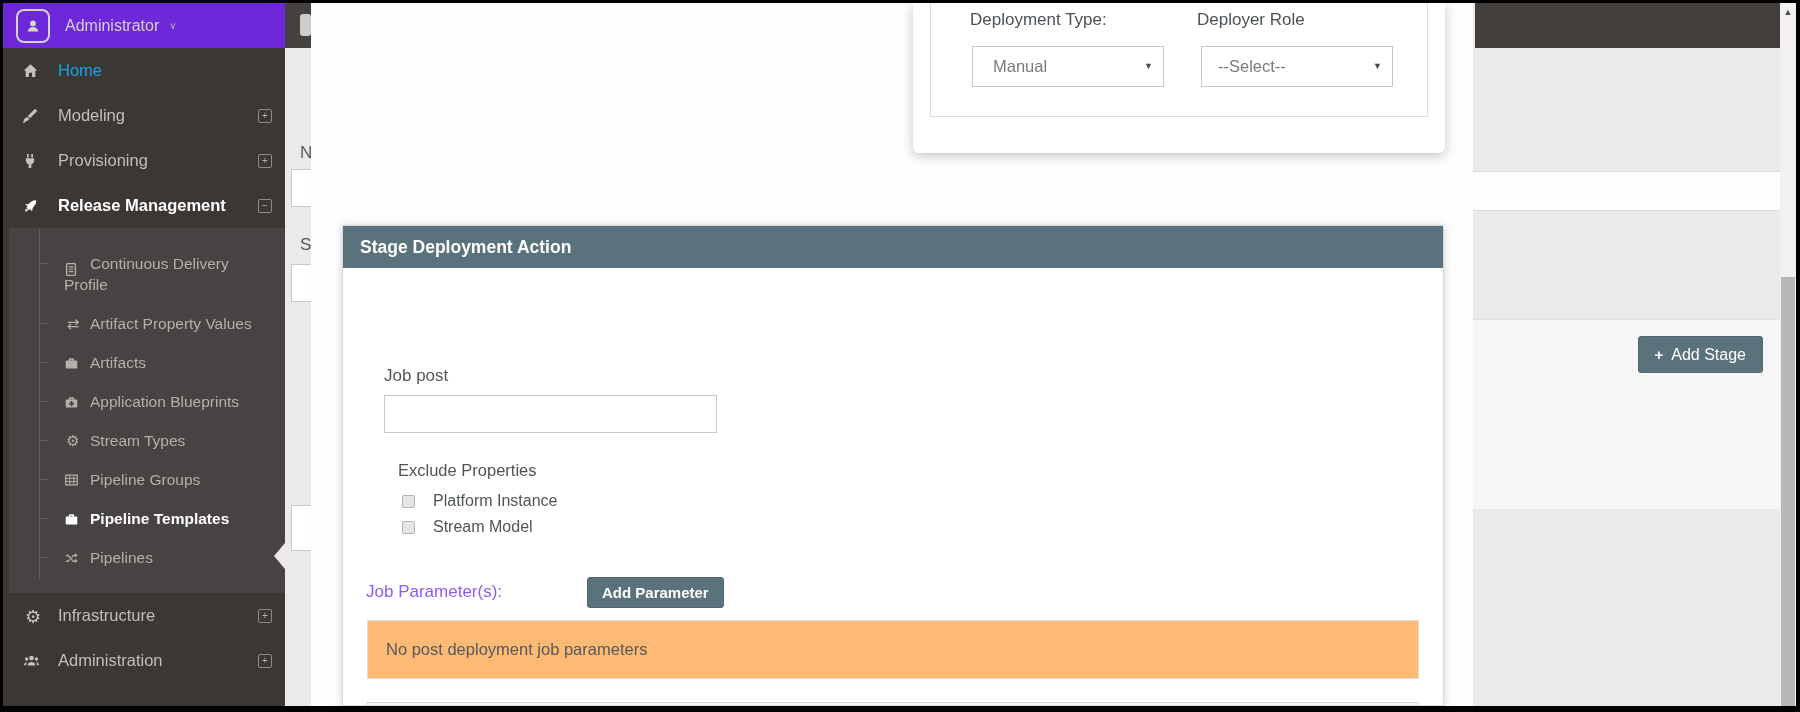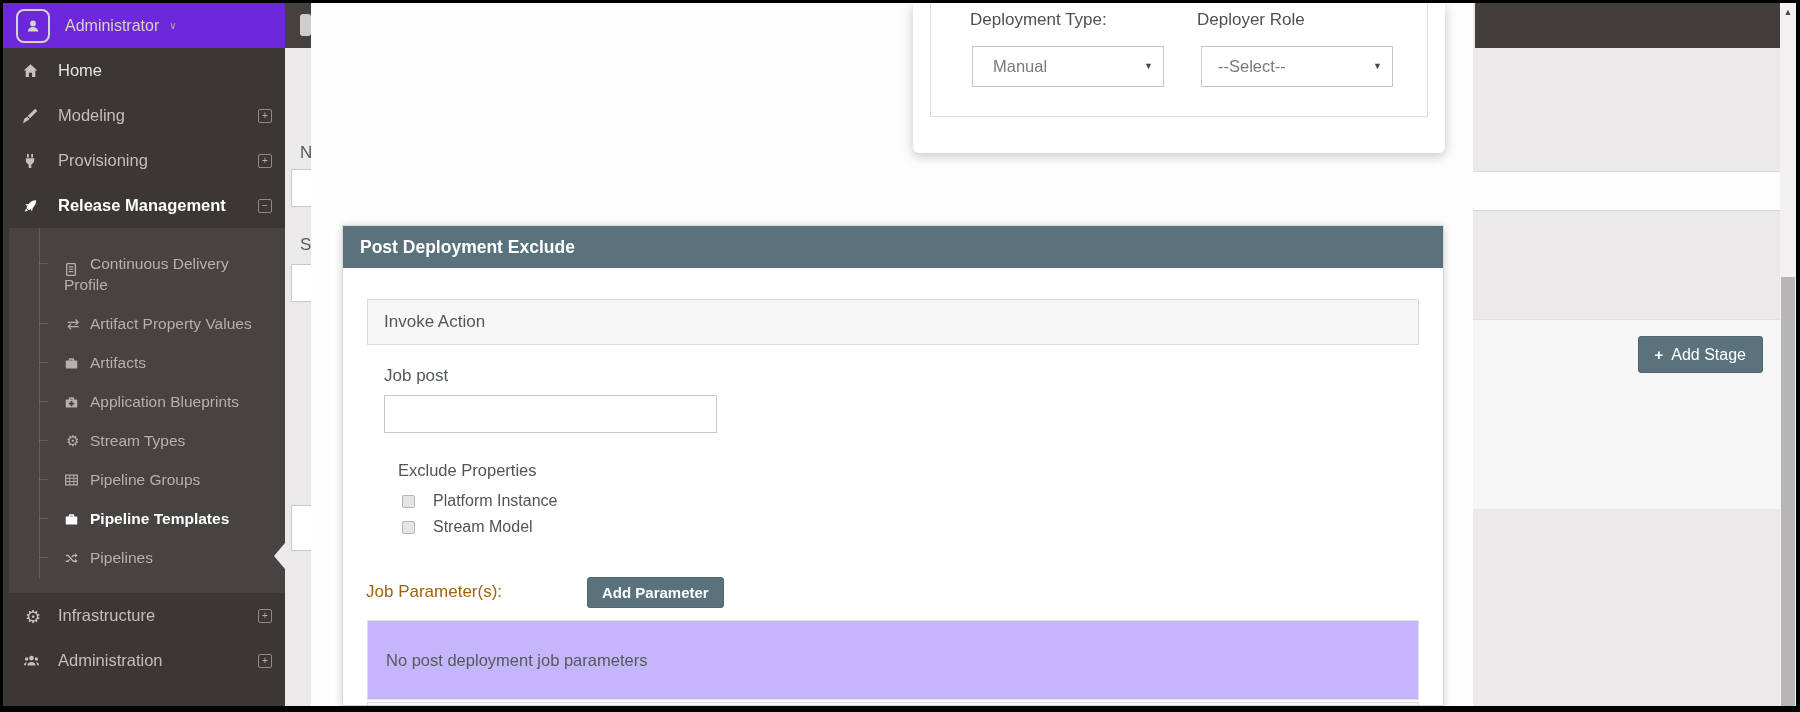--- a/index.html
+++ b/index.html
@@ -15,21 +15,21 @@
   .sidebar{ position:absolute; left:0; top:0; bottom:0; width:282px; background:#3b3734; z-index:5;}
   .admin-row{ position:relative; height:45px; background:#6d28d9; display:flex; align-items:center; }
   .avatar-box{ width:34px; height:34px; margin-left:13px; border:2px solid #d6d2ce; border-radius:8px;
     display:flex; align-items:center; justify-content:center; color:#d6d2ce; }
   .admin-name{ margin-left:15px; color:#d5d1cd; font-size:16px; }
   .admin-caret{ margin-left:10px; color:#b3aeaa; font-size:10px; }
   .nav-item{ position:relative; height:45px; line-height:45px; padding-left:55px;
     color:#c3beb9; font-size:16.5px; cursor:pointer; }
   .nav-item .nav-icon{ position:absolute; left:19px; top:50%; transform:translateY(-50%);
     width:22px; text-align:center; color:#c7c2bd; }
-  .nav-item.home{ color:#e5e5e5; }
+  .nav-item.home{ color:#0ea5e9; }
   .nav-item.active-section{ color:#ffffff; font-weight:bold; }
   .nav-item.active-section .nav-icon{ color:#fff; }
   .expander{ position:absolute; right:13px; top:50%; transform:translateY(-50%);
     width:14px; height:14px; border:1px solid #8f8a84; border-radius:2px;
     font-size:10px; line-height:12px; text-align:center; color:#b5b0ab; font-weight:normal;}
   .submenu{ position:relative; background:#474342; padding:16px 0 16px 0;margin-left:6px; }
   .tree-line{ position:absolute; left:30px; top:0; bottom:14px; width:1px; background:rgba(255,255,255,0.14); }
   .sub-item{ position:relative; padding:9px 10px 9px 55px; color:#b5b0ab; font-size:15.5px;
     line-height:21px; cursor:pointer; }
   .sub-item::before{ content:""; position:absolute; left:30px; top:19px; width:9px; height:1px;
@@ -92,26 +92,26 @@
   .invoke-header{ position:absolute; left:24px; right:24px; top:73px; height:46px; background:#f8f7f7;
     border:1px solid #dbdbdb; color:#53585c; font-size:17px; line-height:44px; padding-left:16px; }
   .job-label{ position:absolute; left:41px; top:140px; font-size:17px; color:#53585c; }
   .job-input{ position:absolute; left:41px; top:169px; width:333px; height:38px;
     border:1px solid #c9c9c9; background:#fff; font-size:16px; color:#444; padding:0 10px; }
   .exclude-label{ position:absolute; left:55px; top:235px; font-size:16.5px; color:#4f5458; }
   .cb-row{ position:absolute; left:59px; display:flex; align-items:center; gap:18px;
     font-size:16px; color:#4f5458; }
   .checkbox{ width:13px; height:13px; background:#e6e5e5; border:1px solid #b5b5b5; border-radius:2px;
     cursor:pointer; flex:0 0 auto; }
-  .jobparams-label{ position:absolute; left:23px; top:356px; font-size:17px; color:#a16207; }
+  .jobparams-label{ position:absolute; left:23px; top:356px; font-size:17px; color:#8b5cf6; }
   .add-param-btn{ position:absolute; left:244px; top:351px; height:31px; padding:0 14px;
     background:#5a727b; border:1px solid #51666e; border-radius:3px; color:#fff; font-size:15px;
     font-weight:bold; cursor:pointer; }
-  .empty-box{ position:absolute; left:24px; right:24px; top:394px; height:80px;
-    border:1px solid #dedede; background:#c4b5fd; color:#55595d; font-size:16.5px;
+  .empty-box{ position:absolute; left:24px; right:24px; top:394px; height:59px;
+    border:1px solid #dedede; background:#fdba74; color:#55595d; font-size:16.5px;
     display:flex; align-items:center; padding-left:18px; }
   .next-box{ position:absolute; left:24px; right:24px; top:476px; height:40px; background:#f8f7f7;
     border:1px solid #dbdbdb; }
   svg{ display:block; }
 </style>
 </head>
 <body>
 
 <div class="screen">
 
@@ -297,23 +297,22 @@
         <span class="caret">▼</span>
       </div>
       <div class="dlg-select" style="left:270px;">
         <span>--Select--</span>
         <span class="caret">▼</span>
       </div>
     </div>
   </div>
 
   <div class="pda-panel">
-    <div class="pda-header">Post Deployment Exclude</div>
-
-    <div class="invoke-header">Invoke Action</div>
+    <div class="pda-header">Stage Deployment Action</div>
+
 
     <div class="job-label">Job post</div>
     <input class="job-input" type="text" value="" style="">
 
     <div class="exclude-label">Exclude Properties</div>
 
     <div class="cb-row" style="top:266px;">
       <span class="checkbox"></span>
       <span>Platform Instance</span>
     </div>

